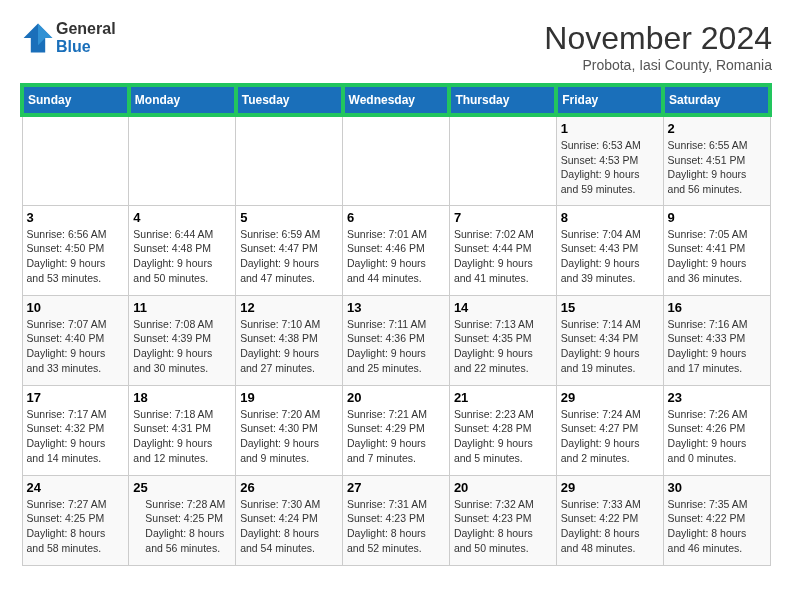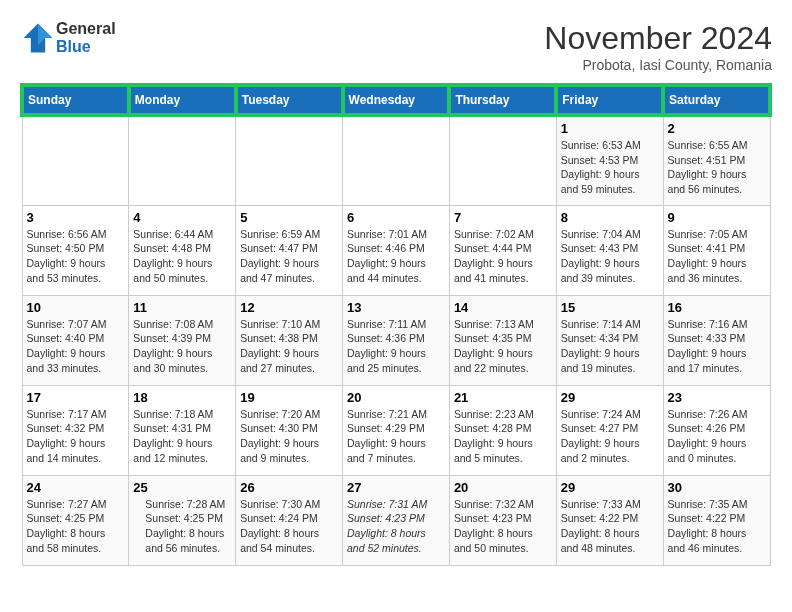--- a/index.html
+++ b/index.html
@@ -275,21 +275,21 @@
 Daylight: 8 hours and 56 minutes.</div>
         </td>
         <td>
           <span class="day-num">26</span>
           <div class="day-info" style="white-space: pre-line;">Sunrise: 7:30 AM
 Sunset: 4:24 PM
 Daylight: 8 hours and 54 minutes.</div>
         </td>
         <td>
           <span class="day-num">27</span>
-          <div class="day-info" style="white-space: pre-line; font-style: italic;">Sunrise: 7:31 AM
+          <div class="day-info" style="white-space: pre-line;">Sunrise: 7:31 AM
 Sunset: 4:23 PM
 Daylight: 8 hours and 52 minutes.</div>
         </td>
         <td>
           <span class="day-num">20</span>
           <div class="day-info" style="white-space: pre-line;">Sunrise: 7:32 AM
 Sunset: 4:23 PM
 Daylight: 8 hours and 50 minutes.</div>
         </td>
         <td>

